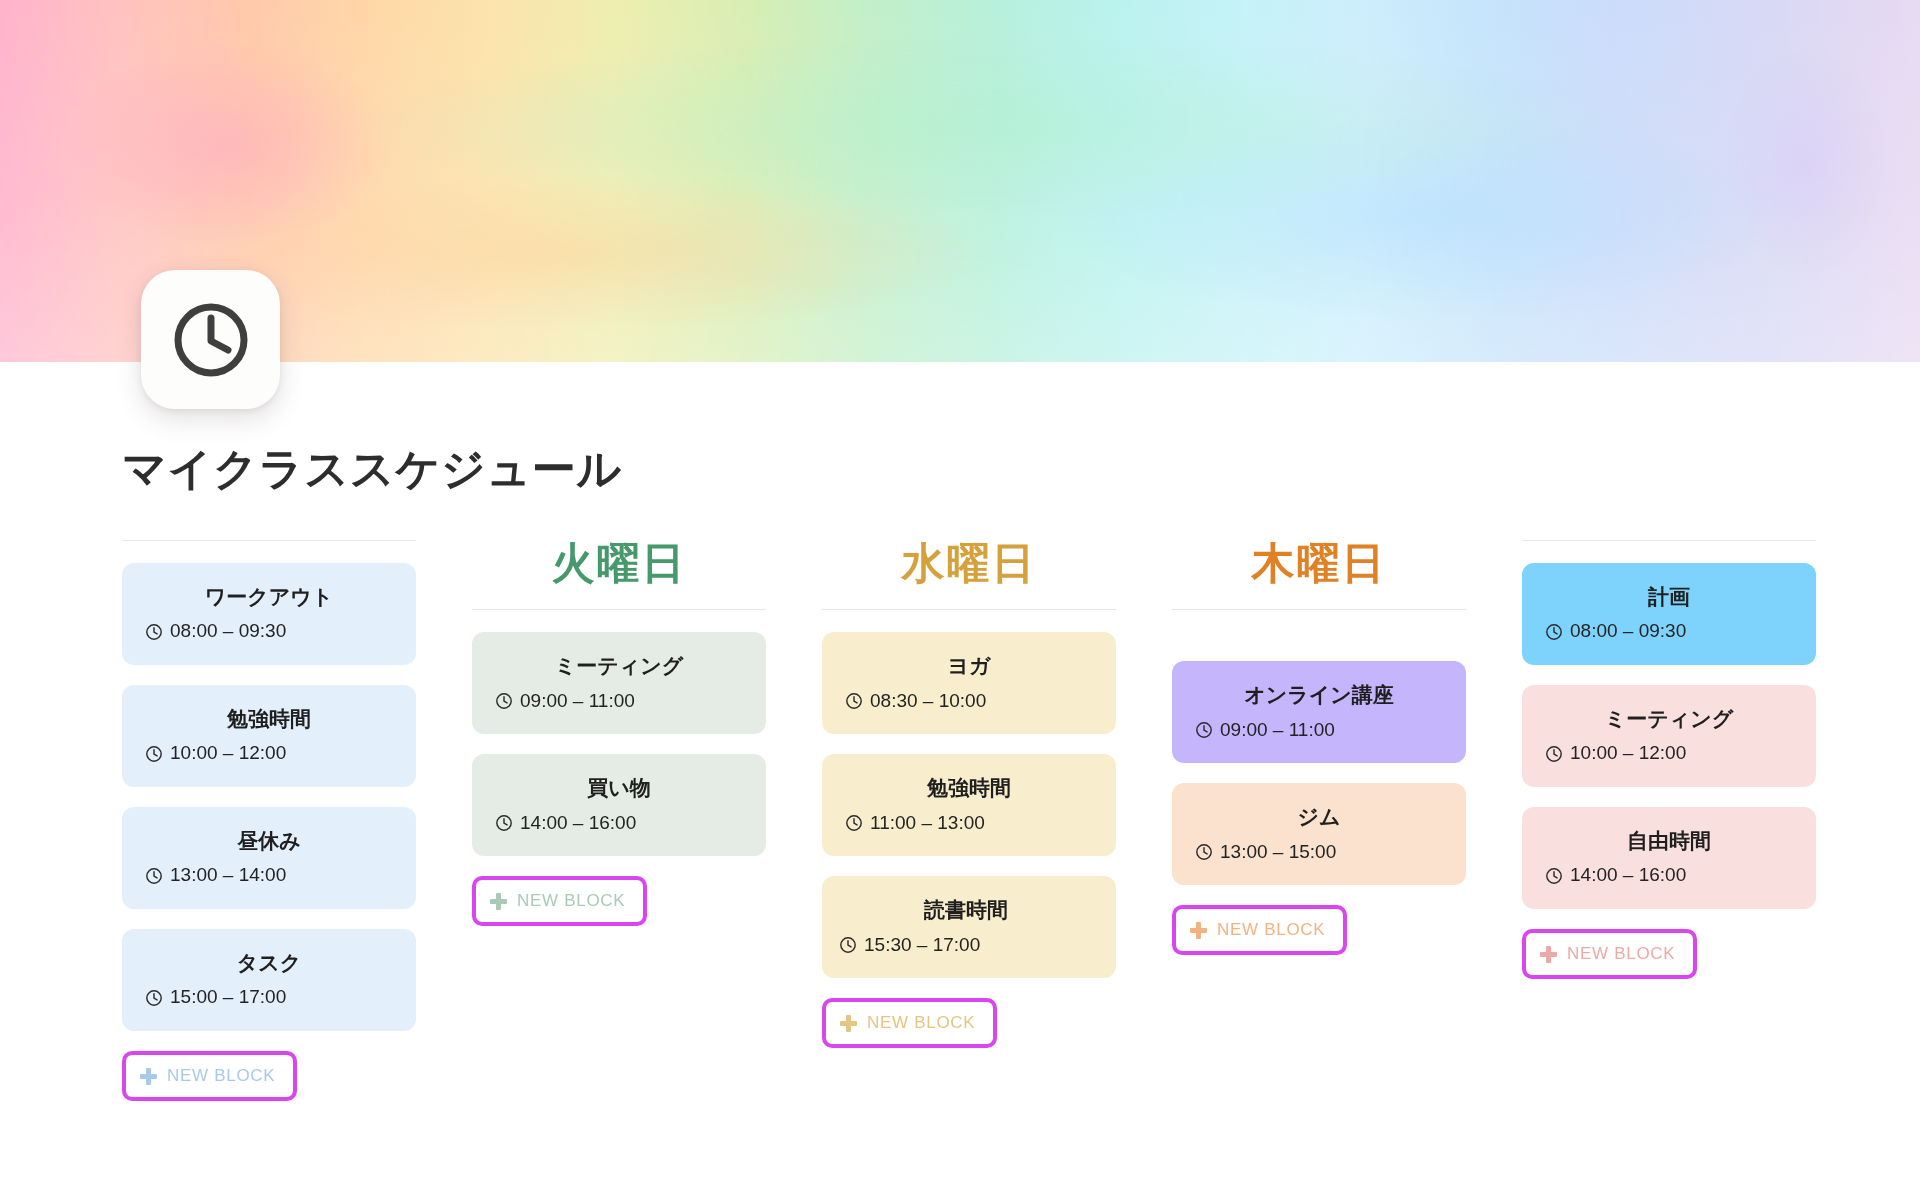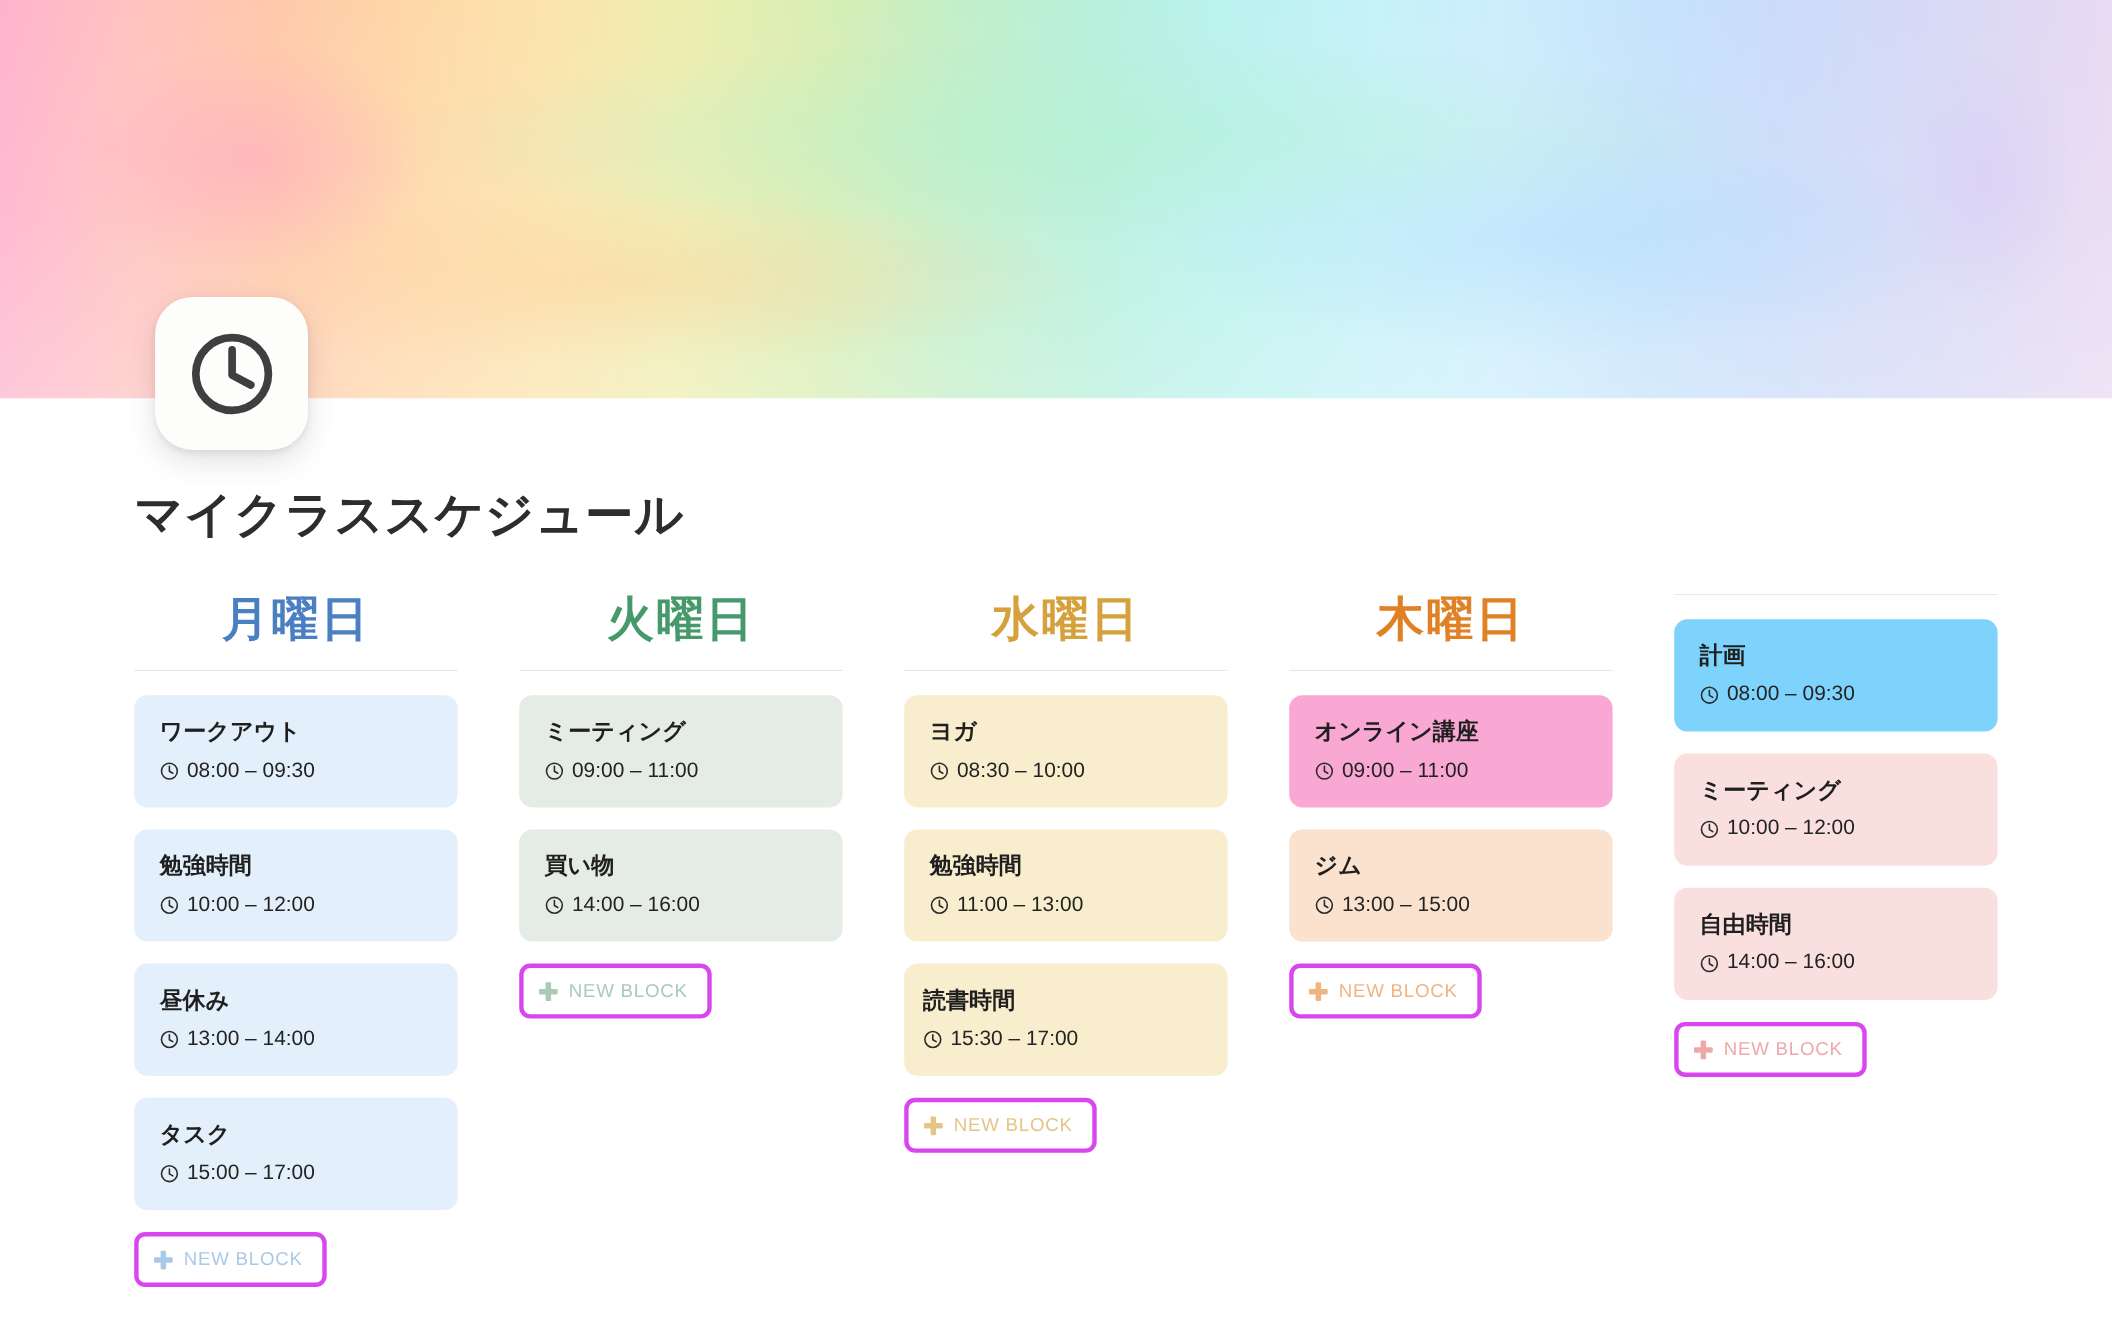--- a/index.html
+++ b/index.html
@@ -119,21 +119,21 @@
     line-height: 1.1;
     padding-bottom: 22px;
   }
 
   .day-rule {
     height: 1px;
     background: #e7e7e7;
     margin-bottom: 22px;
   }
 
-  .blocks { display: flex; flex-direction: column; }
+  .blocks { display: flex; flex-direction: column; text-align: center; }
 
   .block {
     border-radius: 12px;
     padding: 21px 23px 22px 23px;
     margin-bottom: 20px;
     min-height: 101px;
   }
 
   .block-title {
     font-size: 21px;
@@ -195,21 +195,20 @@
       <path d="M43 21 L43 44 L60 53" fill="none" stroke="#3f3f3f" stroke-width="7" stroke-linecap="round" stroke-linejoin="round"></path>
     </svg>
   </div>
 
   <div class="content">
 
     <h1 class="page-title">マイクラススケジュール</h1>
 
     <div class="week" id="week-grid">
         <div class="day-col">
-          <div class="day-head" style="color: rgb(74, 127, 193);">月曜日</div>
           <div class="day-rule"></div>
           <div class="blocks">
             <div class="block" style="background: rgb(227, 239, 250);">
               <div class="block-title">ワークアウト</div>
               <div class="block-time">
                 <span>
                   <svg width="18" height="18" viewBox="0 0 20 20" aria-hidden="true">
                     <circle cx="10" cy="10" r="8" fill="none" stroke="#2b2b2b" stroke-width="1.6"></circle>
                     <path d="M10 5.2 L10 10.2 L13.4 12.2" fill="none" stroke="#2b2b2b" stroke-width="1.6" stroke-linecap="round" stroke-linejoin="round"></path>
                   </svg>
@@ -336,21 +335,21 @@
           </div>
           <button class="new-block" style="color: rgb(228, 197, 131);">
             <span class="plus"></span>
             <span>NEW BLOCK</span>
           </button>
         </div>
         <div class="day-col">
           <div class="day-head" style="color: rgb(223, 129, 36);">木曜日</div>
           <div class="day-rule"></div>
           <div class="blocks">
-            <div class="block" style="background: #f9a8d4;">
+            <div class="block" style="background: #c4b5fd; margin-top: 29px;">
               <div class="block-title">オンライン講座</div>
               <div class="block-time">
                 <span>
                   <svg width="18" height="18" viewBox="0 0 20 20" aria-hidden="true">
                     <circle cx="10" cy="10" r="8" fill="none" stroke="#2b2b2b" stroke-width="1.6"></circle>
                     <path d="M10 5.2 L10 10.2 L13.4 12.2" fill="none" stroke="#2b2b2b" stroke-width="1.6" stroke-linecap="round" stroke-linejoin="round"></path>
                   </svg>
                 </span>
                 <span>09:00 – 11:00</span>
               </div>

